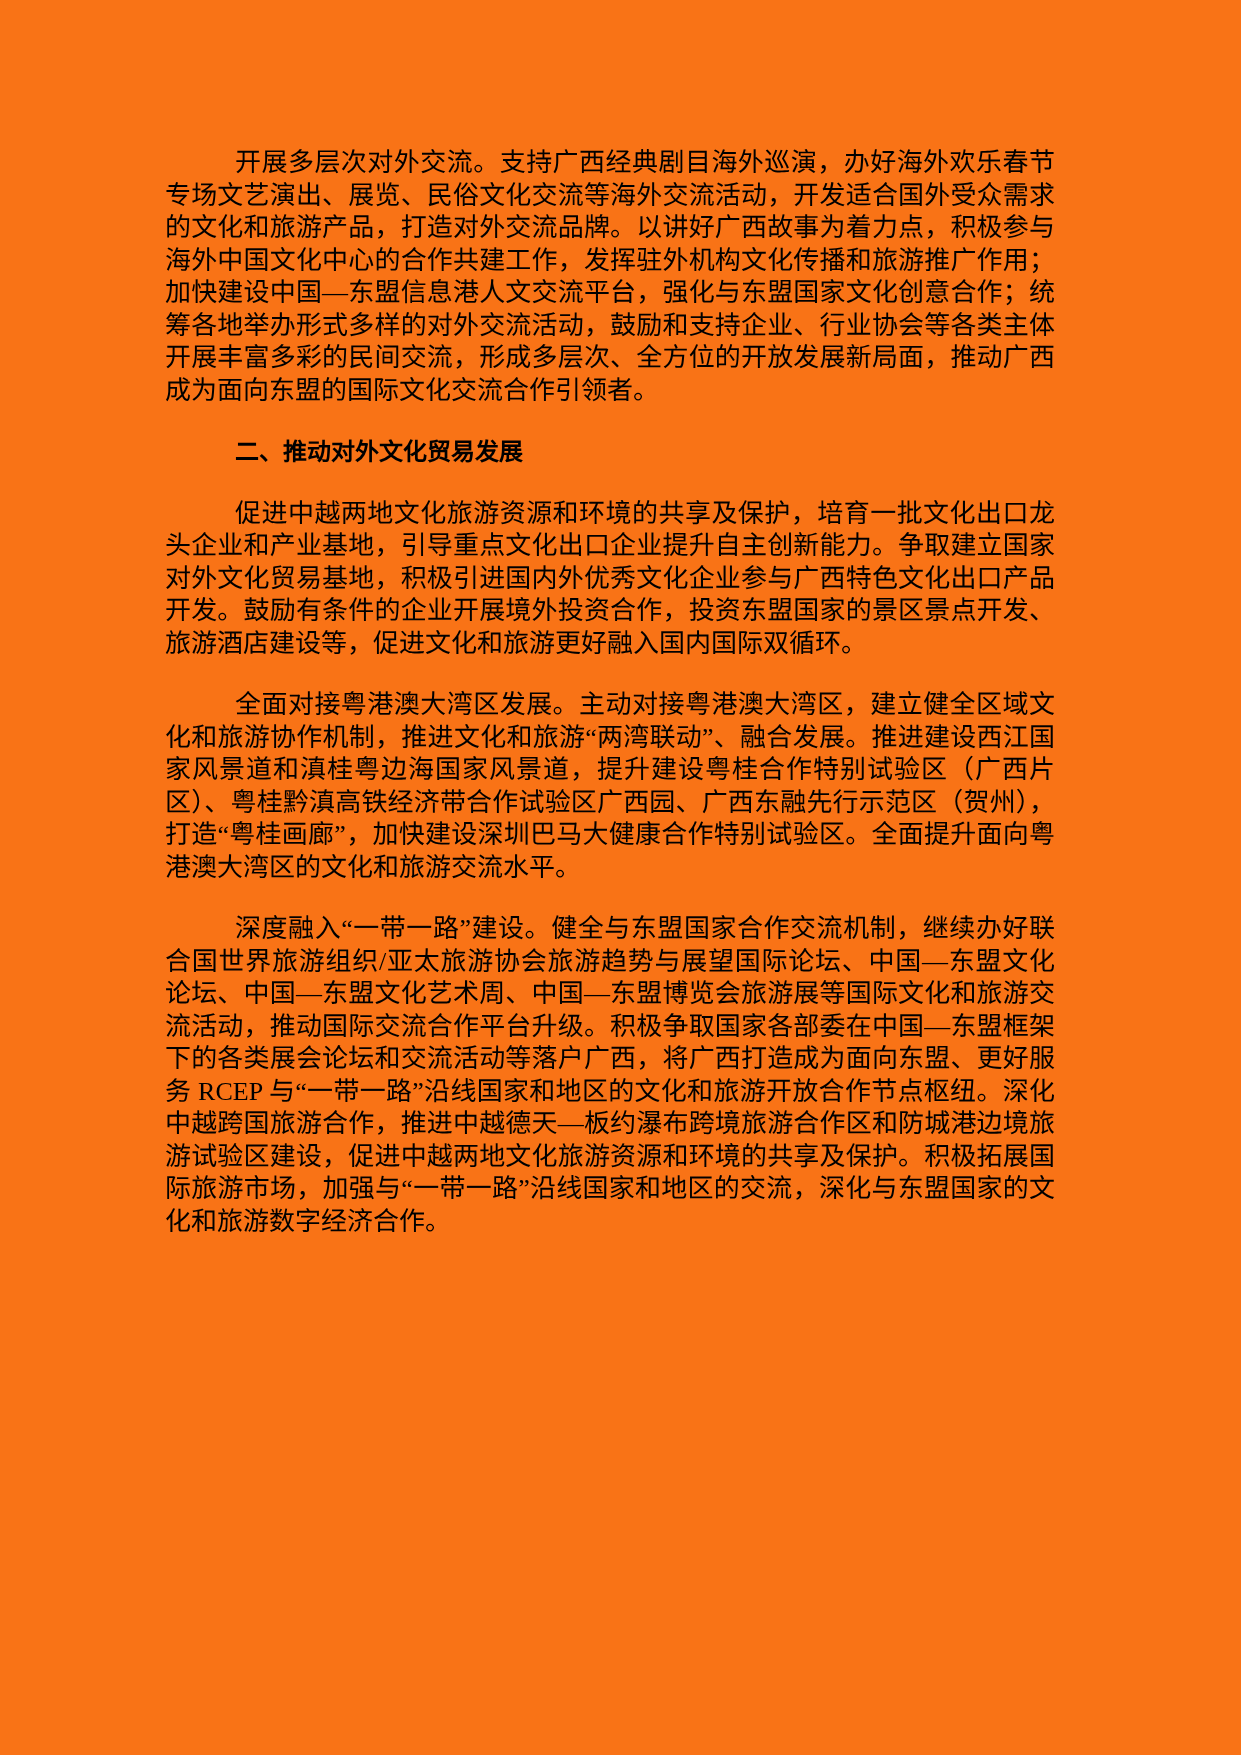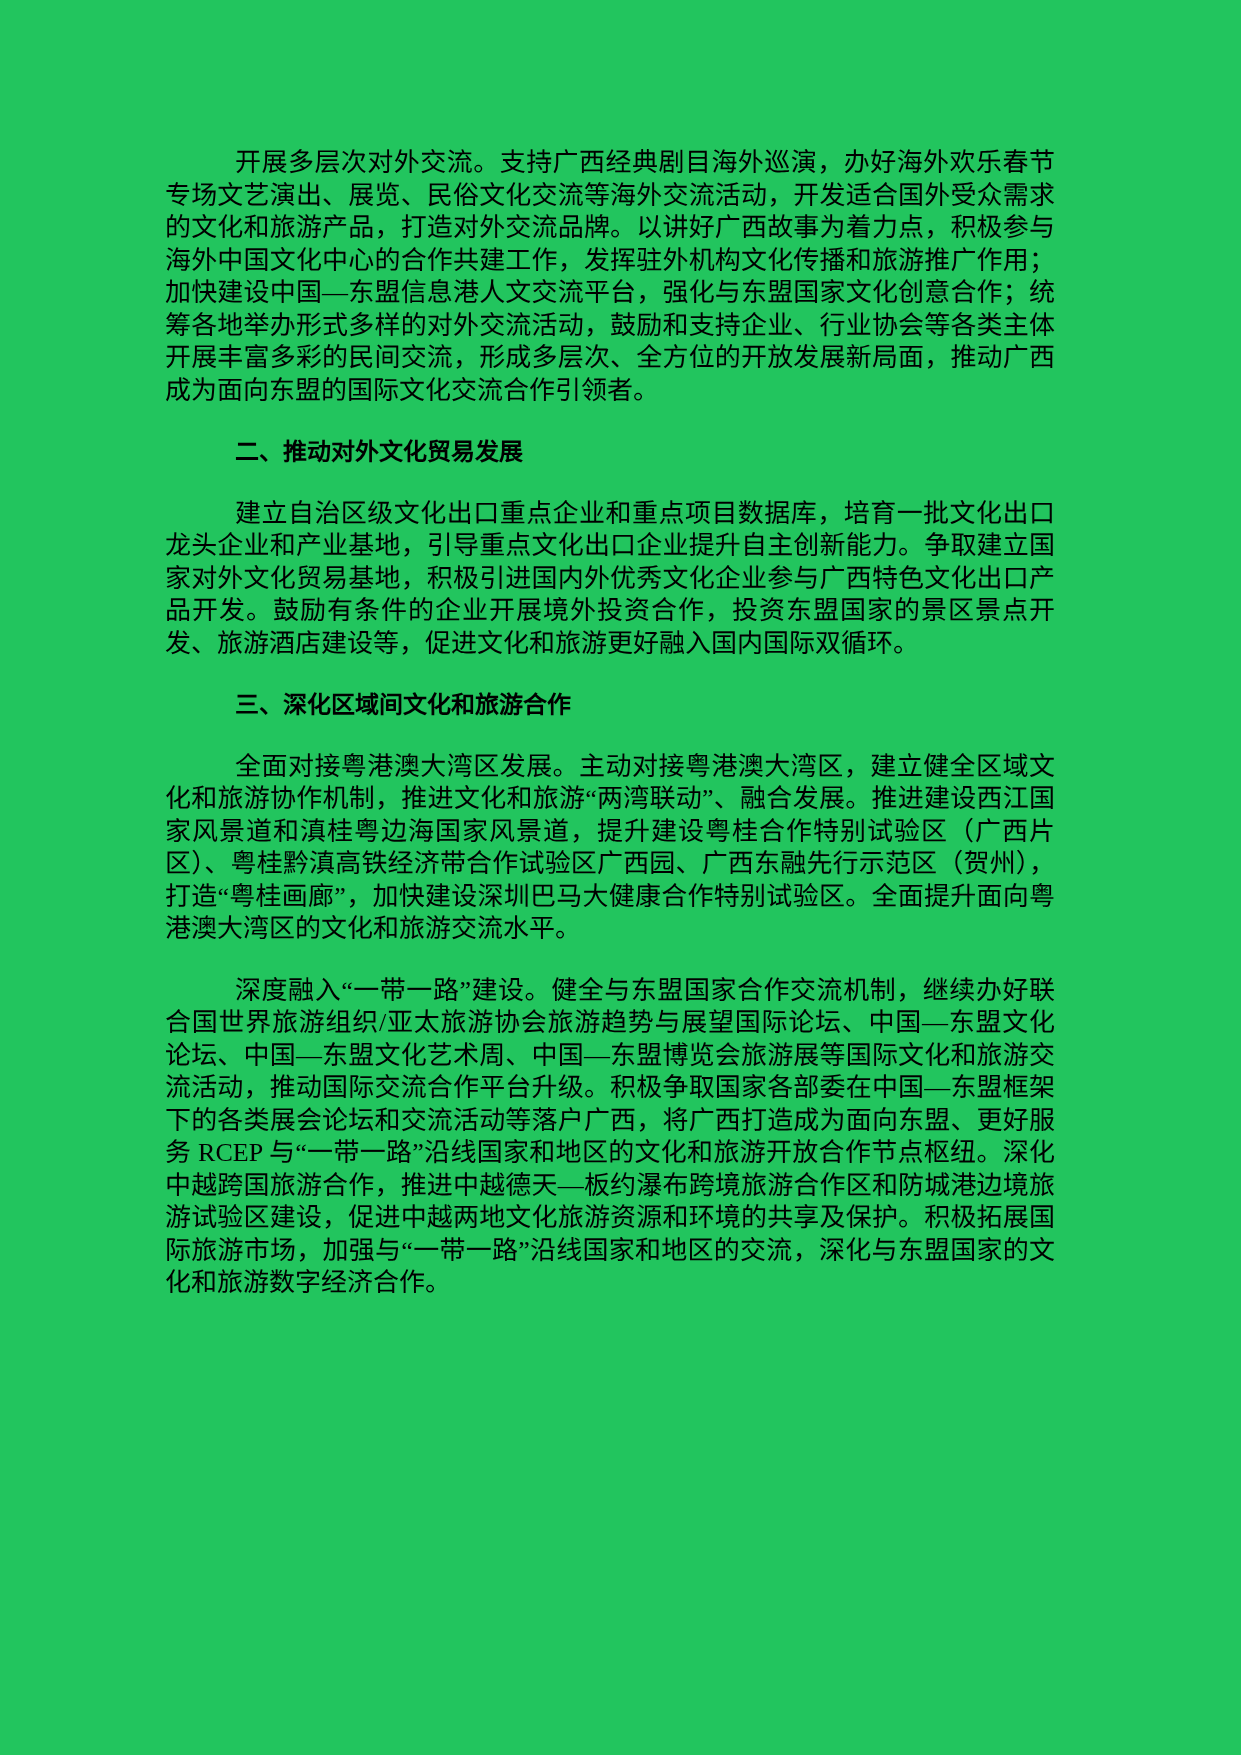--- a/index.html
+++ b/index.html
@@ -5,21 +5,21 @@
     html, body {
       margin: 0;
       padding: 0;
       background: #ffffff;
     }
     .page {
       position: relative;
       width: 1241px;
       height: 1755px;
       box-sizing: border-box;
-      background: #22c55e;
+      background: #f97316;
       color: #000000;
       padding: 147px 186px 40px 165px;
       overflow: hidden;
       font-family: "Liberation Serif", "DejaVu Serif", serif;
       font-size: 26px;
     }
     .para {
       margin: 0 0 29px 0;
       line-height: 32.5px;
       text-align: justify;
@@ -39,21 +39,20 @@
   </style>
 </head>
 <body>
 
 <div class="page">
   <p class="para">开展多层次对外交流。支持广西经典剧目海外巡演，办好海外欢乐春节专场文艺演出、展览、民俗文化交流等海外交流活动，开发适合国外受众需求的文化和旅游产品，打造对外交流品牌。以讲好广西故事为着力点，积极参与海外中国文化中心的合作共建工作，发挥驻外机构文化传播和旅游推广作用；加快建设中国—东盟信息港人文交流平台，强化与东盟国家文化创意合作；统筹各地举办形式多样的对外交流活动，鼓励和支持企业、行业协会等各类主体开展丰富多彩的民间交流，形成多层次、全方位的开放发展新局面，推动广西成为面向东盟的国际文化交流合作引领者。</p>
 
 
   <h2 class="heading">二、推动对外文化贸易发展</h2>
 
-  <p class="para">建立自治区级文化出口重点企业和重点项目数据库，培育一批文化出口龙头企业和产业基地，引导重点文化出口企业提升自主创新能力。争取建立国家对外文化贸易基地，积极引进国内外优秀文化企业参与广西特色文化出口产品开发。鼓励有条件的企业开展境外投资合作，投资东盟国家的景区景点开发、旅游酒店建设等，促进文化和旅游更好融入国内国际双循环。</p>
+  <p class="para">促进中越两地文化旅游资源和环境的共享及保护，培育一批文化出口龙头企业和产业基地，引导重点文化出口企业提升自主创新能力。争取建立国家对外文化贸易基地，积极引进国内外优秀文化企业参与广西特色文化出口产品开发。鼓励有条件的企业开展境外投资合作，投资东盟国家的景区景点开发、旅游酒店建设等，促进文化和旅游更好融入国内国际双循环。</p>
 
-  <h2 class="heading">三、深化区域间文化和旅游合作</h2>
 
   <p class="para">全面对接粤港澳大湾区发展。主动对接粤港澳大湾区，建立健全区域文化和旅游协作机制，推进文化和旅游“两湾联动”、融合发展。推进建设西江国家风景道和滇桂粤边海国家风景道，提升建设粤桂合作特别试验区（广西片区）、粤桂黔滇高铁经济带合作试验区广西园、广西东融先行示范区（贺州），打造“粤桂画廊”，加快建设深圳巴马大健康合作特别试验区。全面提升面向粤港澳大湾区的文化和旅游交流水平。</p>
 
   <p class="para">深度融入“一带一路”建设。健全与东盟国家合作交流机制，继续办好联合国世界旅游组织/亚太旅游协会旅游趋势与展望国际论坛、中国—东盟文化论坛、中国—东盟文化艺术周、中国—东盟博览会旅游展等国际文化和旅游交流活动，推动国际交流合作平台升级。积极争取国家各部委在中国—东盟框架下的各类展会论坛和交流活动等落户广西，将广西打造成为面向东盟、更好服务 RCEP 与“一带一路”沿线国家和地区的文化和旅游开放合作节点枢纽。深化中越跨国旅游合作，推进中越德天—板约瀑布跨境旅游合作区和防城港边境旅游试验区建设，促进中越两地文化旅游资源和环境的共享及保护。积极拓展国际旅游市场，加强与“一带一路”沿线国家和地区的交流，深化与东盟国家的文化和旅游数字经济合作。</p>
 
 </div>
 
 </body></html>

